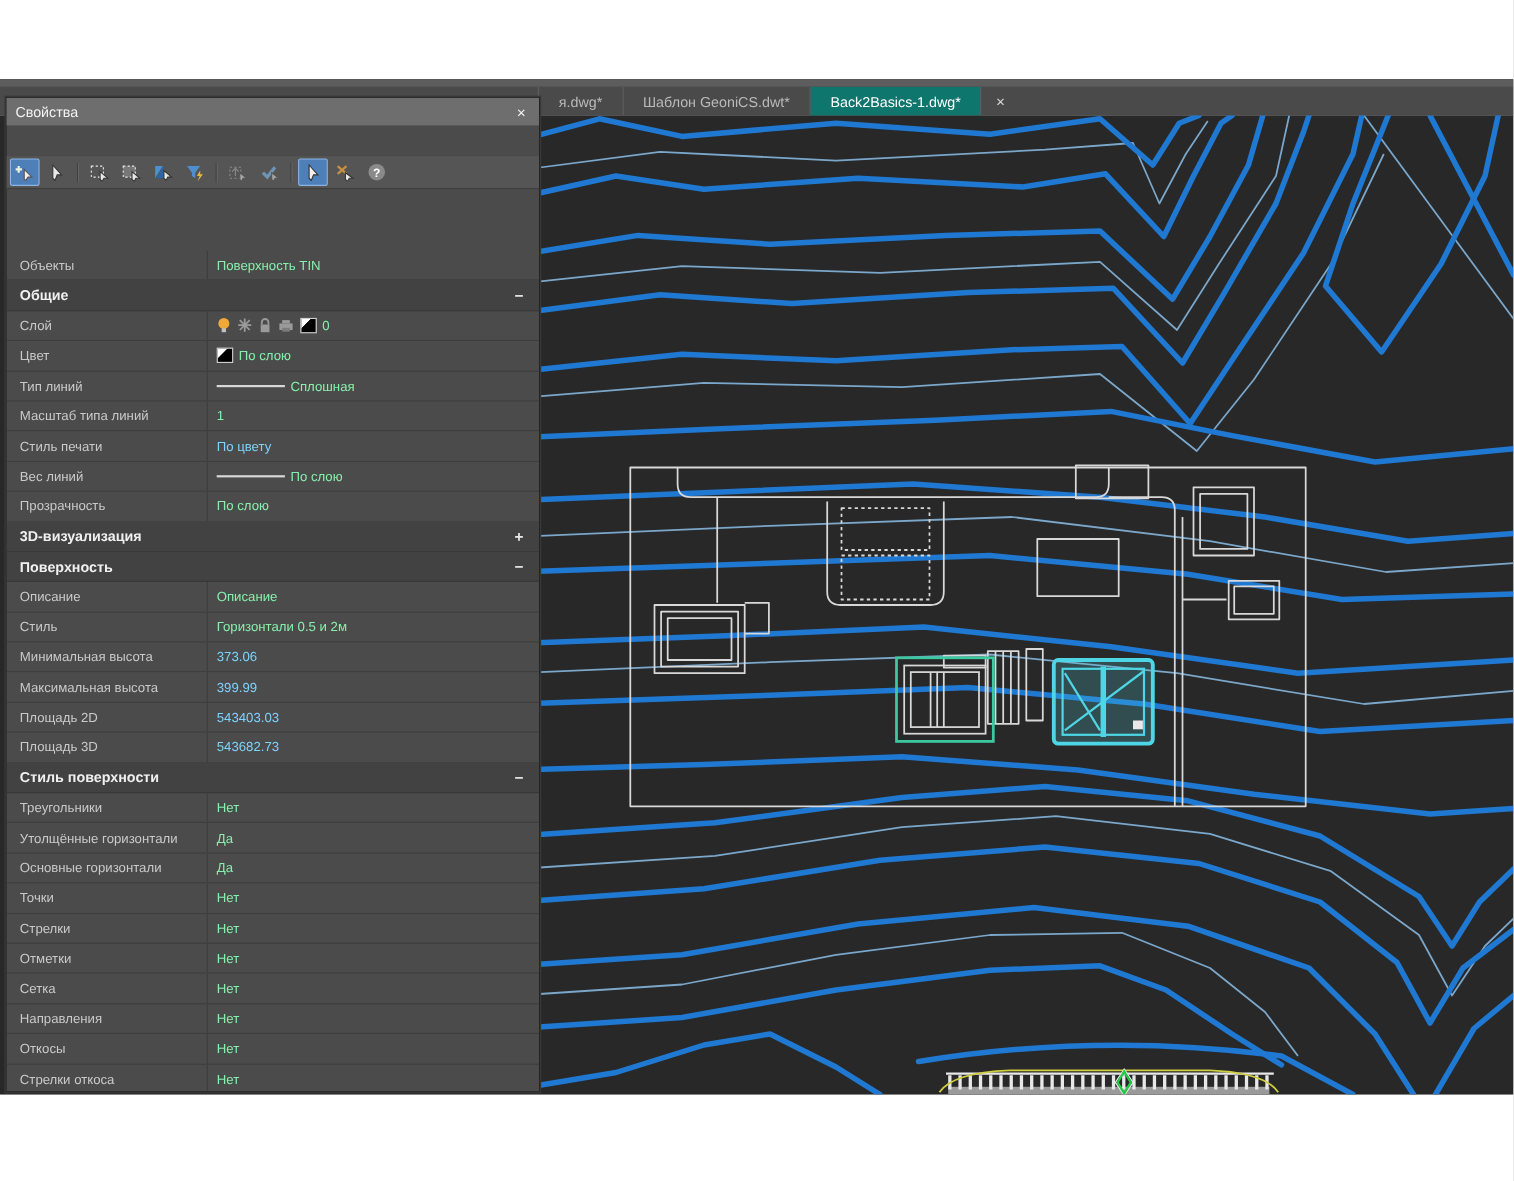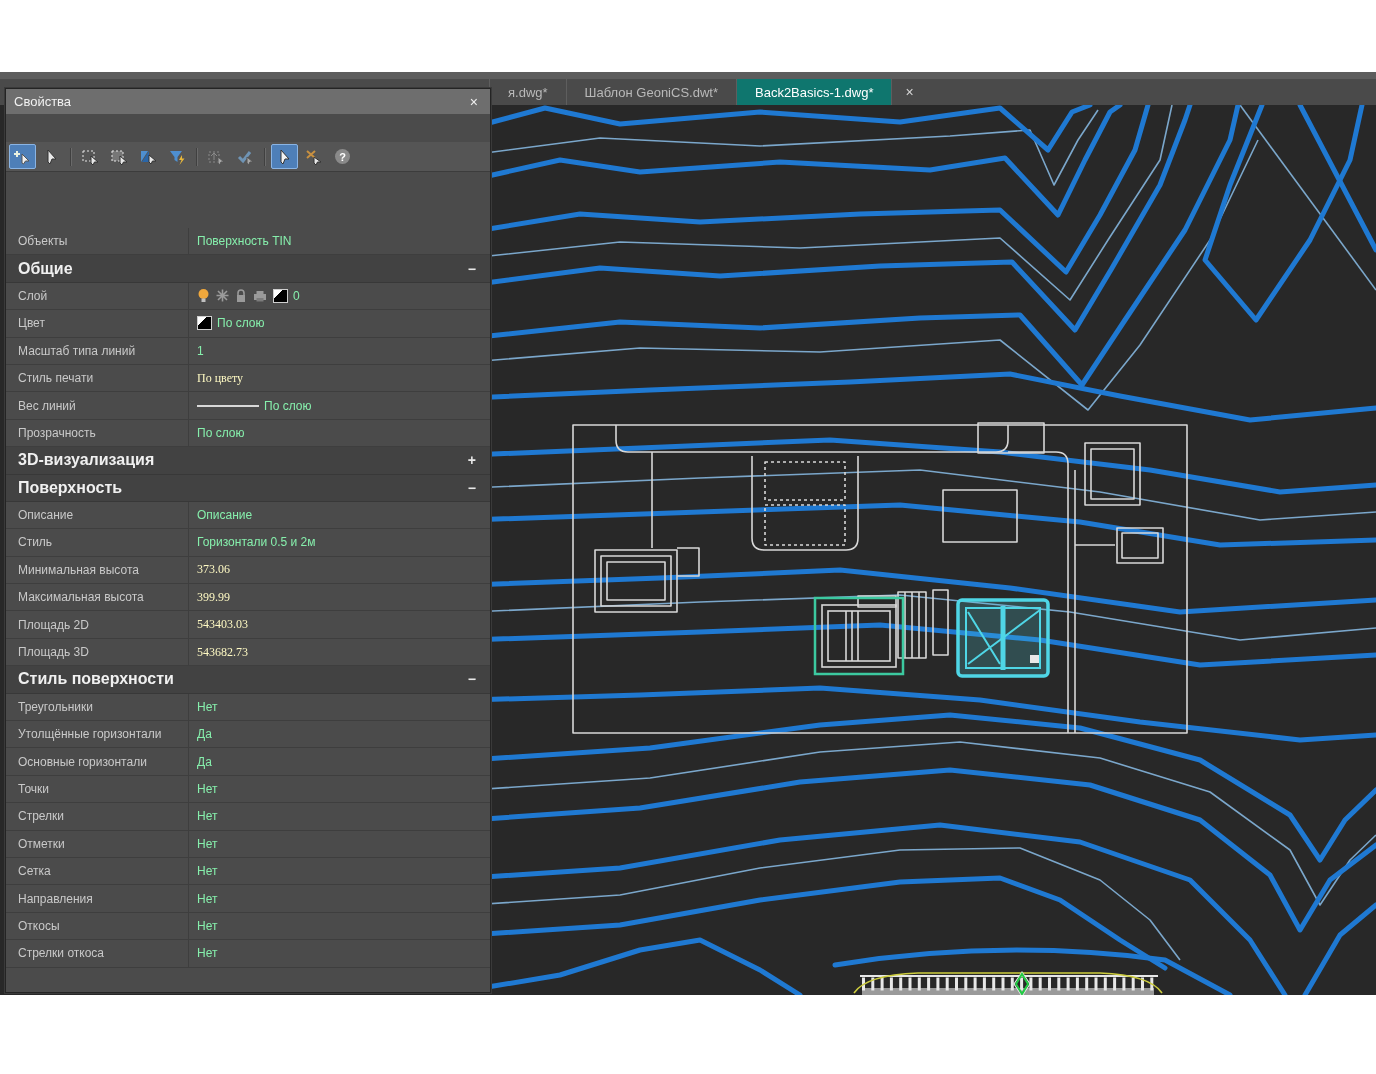--- a/index.html
+++ b/index.html
@@ -19,23 +19,23 @@
   .ptitle .grow{flex:1;}
   .pclose{color:#f0f0f0;font-size:14px;padding:0 4px;}
   .ptools{flex:0 0 29px;background:#555555;display:flex;align-items:center;padding:0 3px;gap:2px;border-bottom:1px solid #3c3c3c;}
   .tbtn{width:25px;height:23px;display:flex;align-items:center;justify-content:center;border:1px solid transparent;border-radius:2px;}
   .tbtn.sel{background:#4e7fb8;border-color:#8ab4e4;}
   .tsep{width:1px;height:18px;background:#404040;border-right:1px solid #6a6a6a;margin:0 3px;}
   .pgrid{flex:1;overflow:hidden;margin-top:28px;}
   .prow{height:27.4px;display:flex;box-sizing:border-box;border-bottom:1px solid #3e3e3e;font-size:12px;align-items:stretch;}
   .prow .lab{flex:0 0 183px;display:flex;align-items:center;padding-left:12px;color:#c9c9c9;border-right:1px solid #3e3e3e;box-sizing:border-box;}
   .prow .val{flex:1;display:flex;align-items:center;padding-left:8px;color:#86efac;gap:5px;}
-  .prow .val.muted{color:#fef9c3;font-family:Liberation Serif, serif;}
+  .prow .val.muted{color:#7dd3fc;}
   .secrow{height:27.4px;display:flex;align-items:center;box-sizing:border-box;background:#424242;border-bottom:1px solid #383838;padding:0 12px;}
-  .secrow .st{flex:1;color:#f0f0f0;font-size:16px;font-weight:bold;}
+  .secrow .st{flex:1;color:#f0f0f0;font-size:13px;font-weight:bold;}
   .secrow .tog{color:#e8e8e8;font-size:14px;font-weight:bold;padding-right:2px;}
   .swatch{display:inline-block;width:13px;height:12px;background:linear-gradient(135deg,#ffffff 34%,#000000 35%);border:1px solid #cfcfcf;flex:0 0 auto;}
   .linesample{display:inline-block;width:62px;height:0;border-top:2px solid #d8d8d8;flex:0 0 auto;}
   .licons{display:flex;align-items:center;gap:6px;flex:0 0 auto;}
 </style>
 </head>
 <body>
 <div class="stage">
 
 <div class="app">
@@ -260,20 +260,27 @@
             </div>
           </div>
           <div class="prow">
             <div class="lab">Цвет</div>
             <div class="val">
               <span class="swatch"></span>
               <span>По слою</span>
             </div>
           </div>
           <div class="prow">
+            <div class="lab">Тип линий</div>
+            <div class="val">
+              <span class="linesample"></span>
+              <span>Сплошная</span>
+            </div>
+          </div>
+          <div class="prow">
             <div class="lab">Масштаб типа линий</div>
             <div class="val">
               <span>1</span>
             </div>
           </div>
           <div class="prow">
             <div class="lab">Стиль печати</div>
             <div class="val muted">
               <span>По цвету</span>
             </div>

